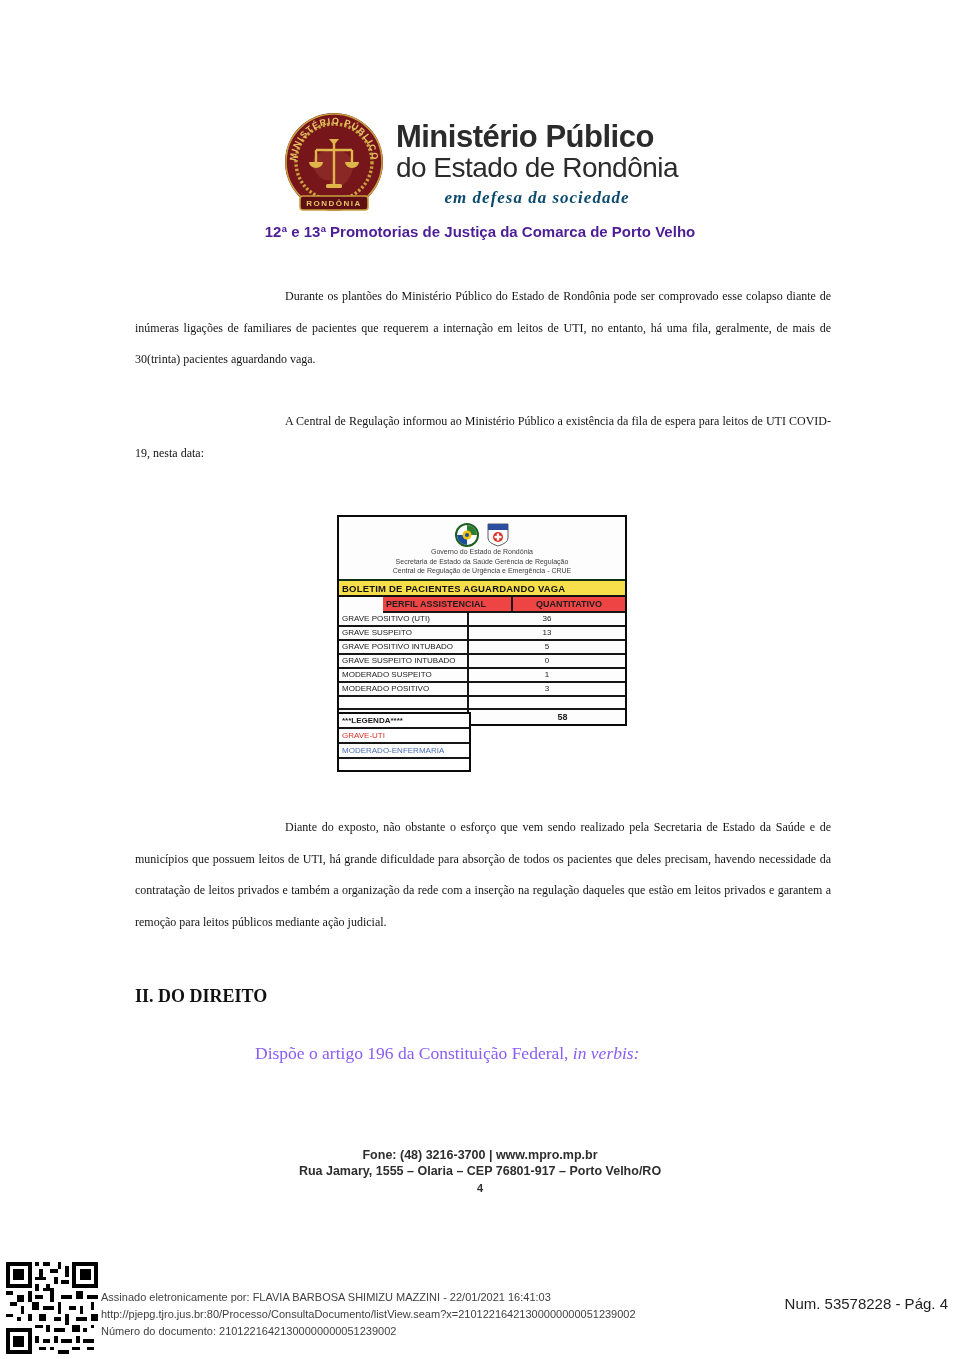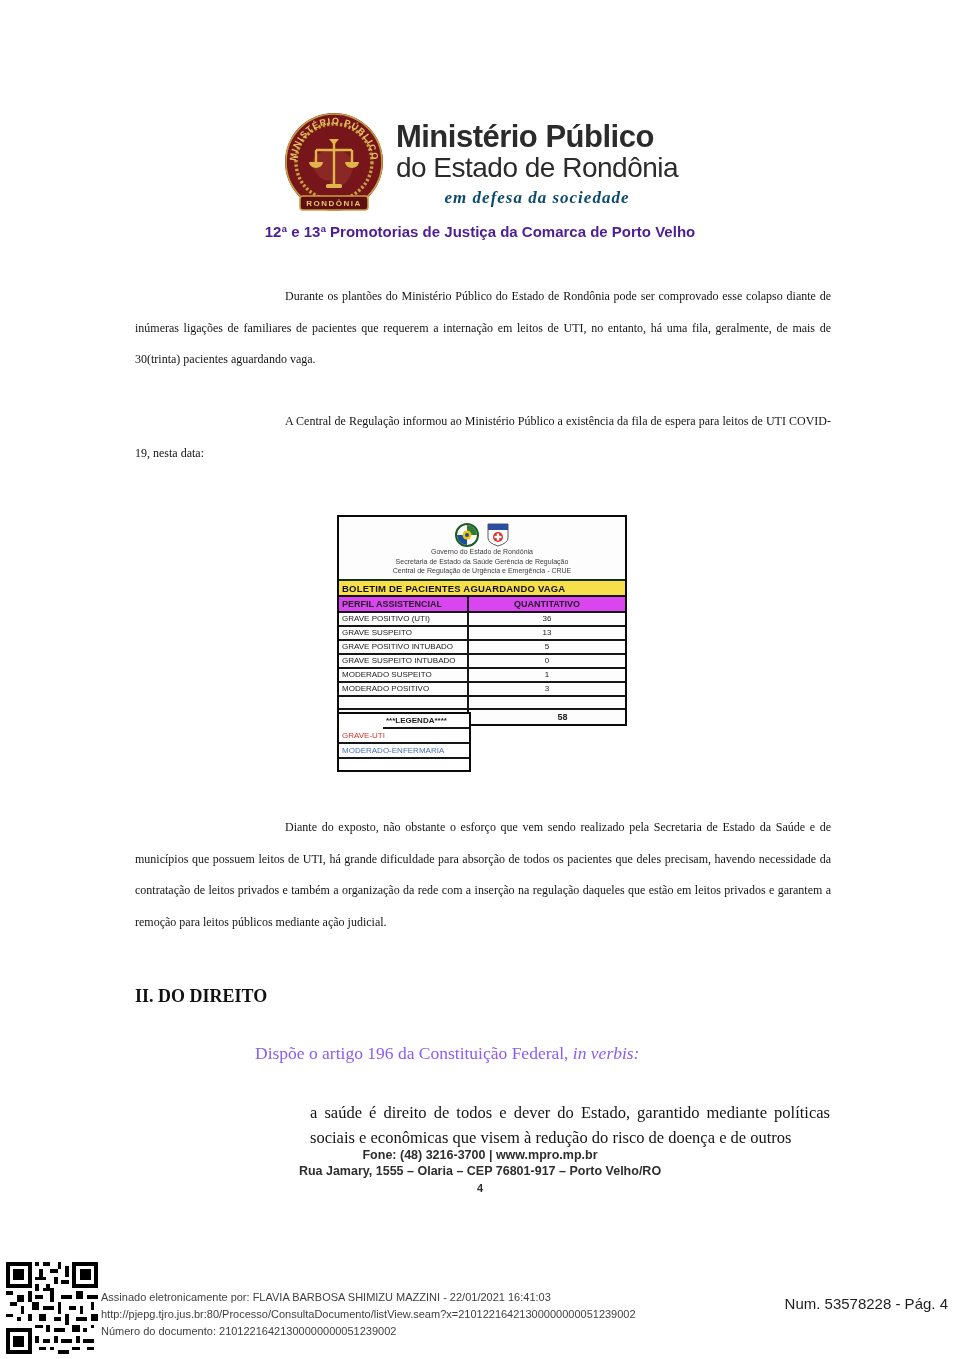--- a/index.html
+++ b/index.html
@@ -40,21 +40,21 @@
     border:2px solid #0a0a0a; background:#fdfdfd;
     font-family:"Liberation Sans", sans-serif; color:#222; }
   .bulletin-logos { display:flex; justify-content:center; align-items:center; gap:8px; padding-top:5px; height:30px; }
   .bulletin-orgline { text-align:center; font-size:7px; line-height:9.5px; color:#3c3c3c; }
   .bulletin-title { margin-top:3px; background:#f7df4b; border-top:2px solid #123016; border-bottom:2px solid #111;
     font-size:9.5px; font-weight:bold; color:#111; padding:2px 3px 1px; letter-spacing:0.2px; }
   .b-row { display:flex; border-bottom:2px solid #161616; }
   .b-row:last-child { border-bottom:none;gap:31px; }
   .b-cell-l { width:130px; padding:1px 3px; border-right:2px solid #161616; font-size:8px; line-height:10px; }
   .b-cell-r { flex:1; padding:1px 3px; text-align:center; font-size:8px; line-height:10px; }
-  .b-head { background:#d946ef; }
+  .b-head { background:#ef4444;margin-left:44px; }
   .b-head .b-cell-l, .b-head .b-cell-r { font-weight:bold; font-size:9px; line-height:12px; color:#1d1d1d; }
   .b-empty { height:11px; }
   .b-total .b-cell-l, .b-total .b-cell-r { font-weight:bold; font-size:9px; line-height:12px; }
   .legend-box { position:absolute; left:337px; top:712px; width:134px;
     border:2px solid #0a0a0a; background:#fff;
     font-family:"Liberation Sans", sans-serif; }
   .legend-row { border-bottom:2px solid #161616; font-size:8px; line-height:11px; padding:1px 3px; }
   .legend-row:last-child { border-bottom:none; }
   .legend-empty { height:11px; }
 
@@ -168,33 +168,32 @@
       <div class="b-cell-l b-empty"></div>
       <div class="b-cell-r b-empty"></div>
     </div>
     <div class="b-row b-total">
       <div class="b-cell-l">TOTAL</div>
       <div class="b-cell-r">58</div>
     </div>
   </div>
 
   <div class="legend-box">
-    <div class="legend-row" style="font-weight:bold;margin-left:44px;">***LEGENDA****</div>
+    <div class="legend-row" style="font-weight:bold;">***LEGENDA****</div>
     <div class="legend-row" id="legend-grave" style="color: rgb(217, 48, 37);">GRAVE-UTI</div>
     <div class="legend-row" id="legend-moderado" style="color: rgb(74, 111, 181);">MODERADO-ENFERMARIA</div>
     <div class="legend-row legend-empty"></div>
   </div>
 
   <p class="para indent" id="para3">Diante do exposto, não obstante o esforço que vem sendo realizado pela Secretaria de Estado da Saúde e de municípios que possuem leitos de UTI, há grande dificuldade para absorção de todos os pacientes que deles precisam, havendo necessidade da contratação de leitos privados e também a organização da rede com a inserção na regulação daqueles que estão em leitos privados e garantem a remoção para leitos públicos mediante ação judicial.</p>
 
   <div class="section-heading">II. DO DIREITO</div>
 
   <div class="dispoe"><span>Dispõe o artigo 196 da Constituição Federal, </span><em>in verbis:</em></div>
 
-  <div class="quote">a saúde é direito de todos e dever do Estado, garantido mediante políticas sociais e econômicas que visem à redução do risco de doença e de outros</div>
 
   <div class="foot" id="foot-fone">Fone: (48) 3216-3700 | www.mpro.mp.br</div>
   <div class="foot" id="foot-rua">Rua Jamary, 1555 – Olaria – CEP 76801-917 – Porto Velho/RO</div>
   <div class="foot" id="foot-page">4</div>
 
   <svg class="qr" viewBox="0 0 25 25" shape-rendering="crispEdges">
     <rect width="25" height="25" fill="#fff"></rect>
     <g fill="#000">
       <path d="M0 0h7v7h-7z M1 1v5h5v-5z M2 2h3v3h-3z" fill-rule="evenodd"></path>
       <path d="M18 0h7v7h-7z M19 1v5h5v-5z M20 2h3v3h-3z" fill-rule="evenodd"></path>

